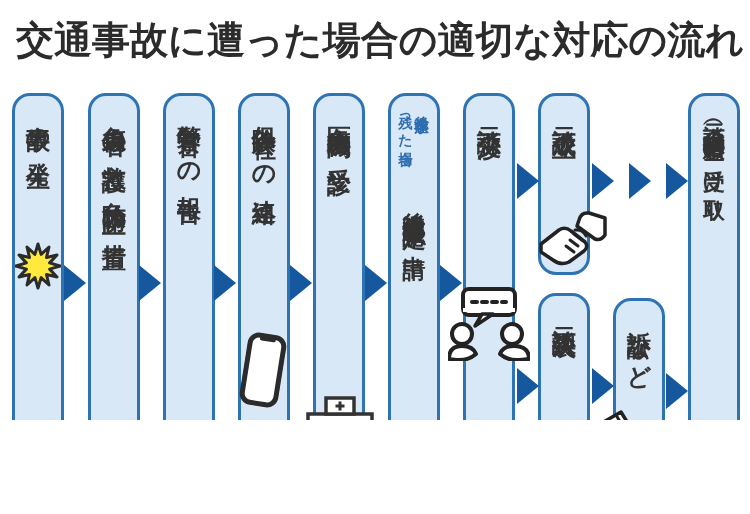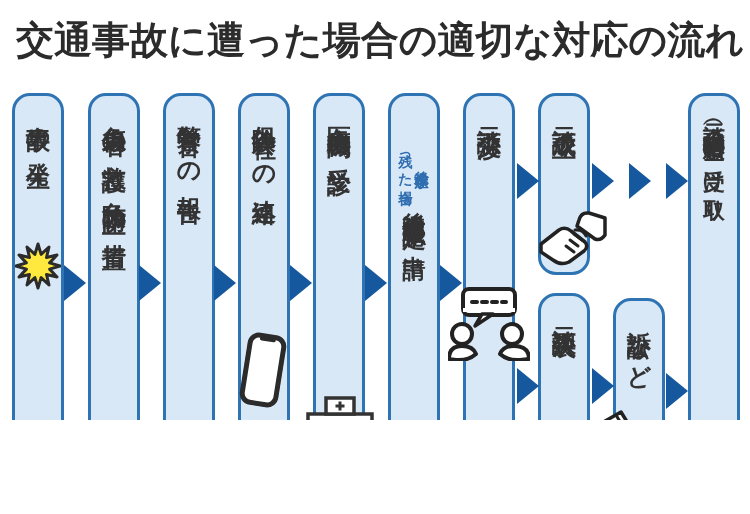--- a/index.html
+++ b/index.html
@@ -10,21 +10,20 @@
     --text:#333333;
     --title-color:#2b2b2b;
     --burst-yellow:#ffe93e;
     --icon-dark:#2b2b2b;
     --window-blue:#a9c9e9;
   }
   html,body{margin:0;padding:0;background:#fff;}
   .stage{
     position:relative;width:750px;height:420px;background:#fff;overflow:hidden;
     font-family:"Liberation Sans","DejaVu Sans",sans-serif;
-    text-align:right;
   }
   .title{
     position:absolute;left:16px;top:15px;margin:0;
     font-size:38px;font-weight:800;letter-spacing:0px;
     color:var(--title-color);white-space:nowrap;
   }
   .col{
     position:absolute;width:52px;height:397px;top:93px;
     background:var(--column-fill);
     border:3px solid var(--column-border);

